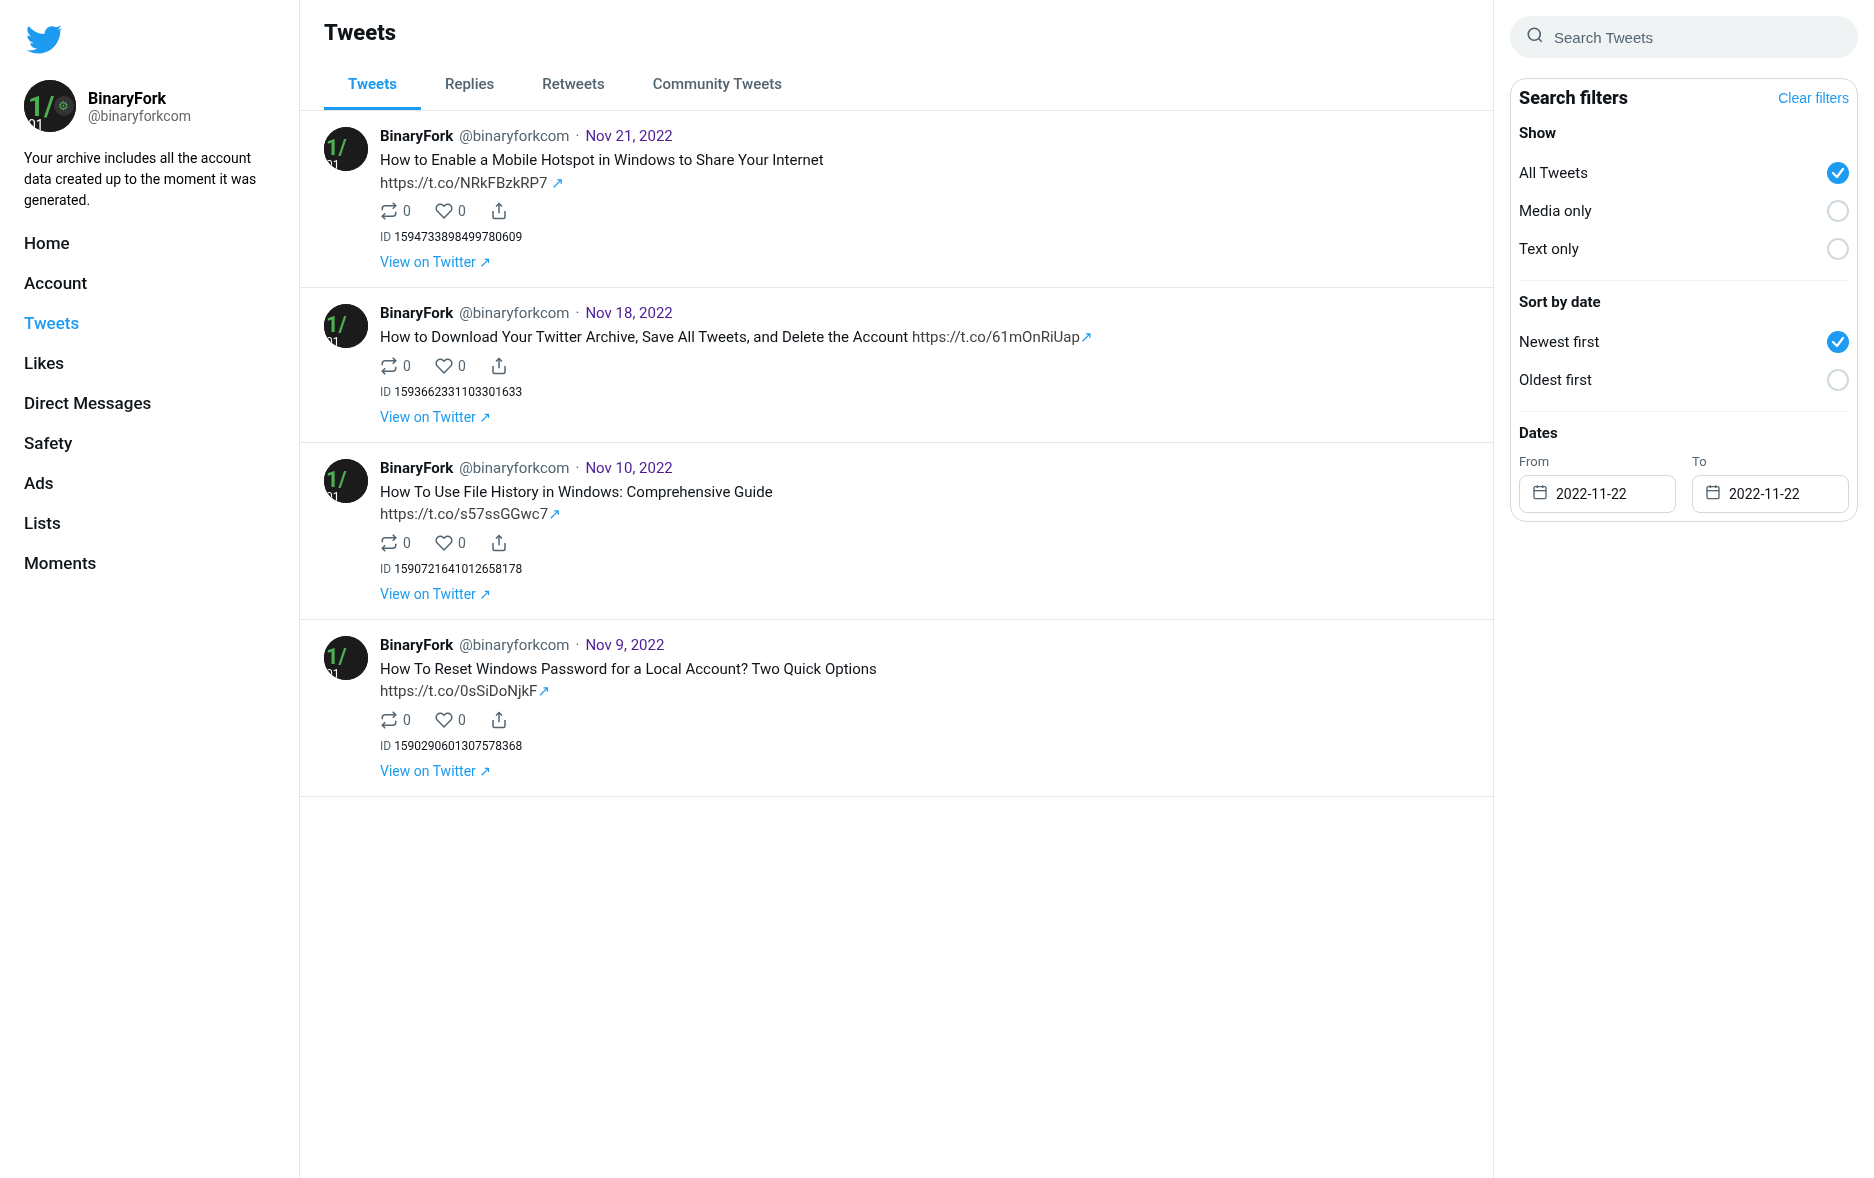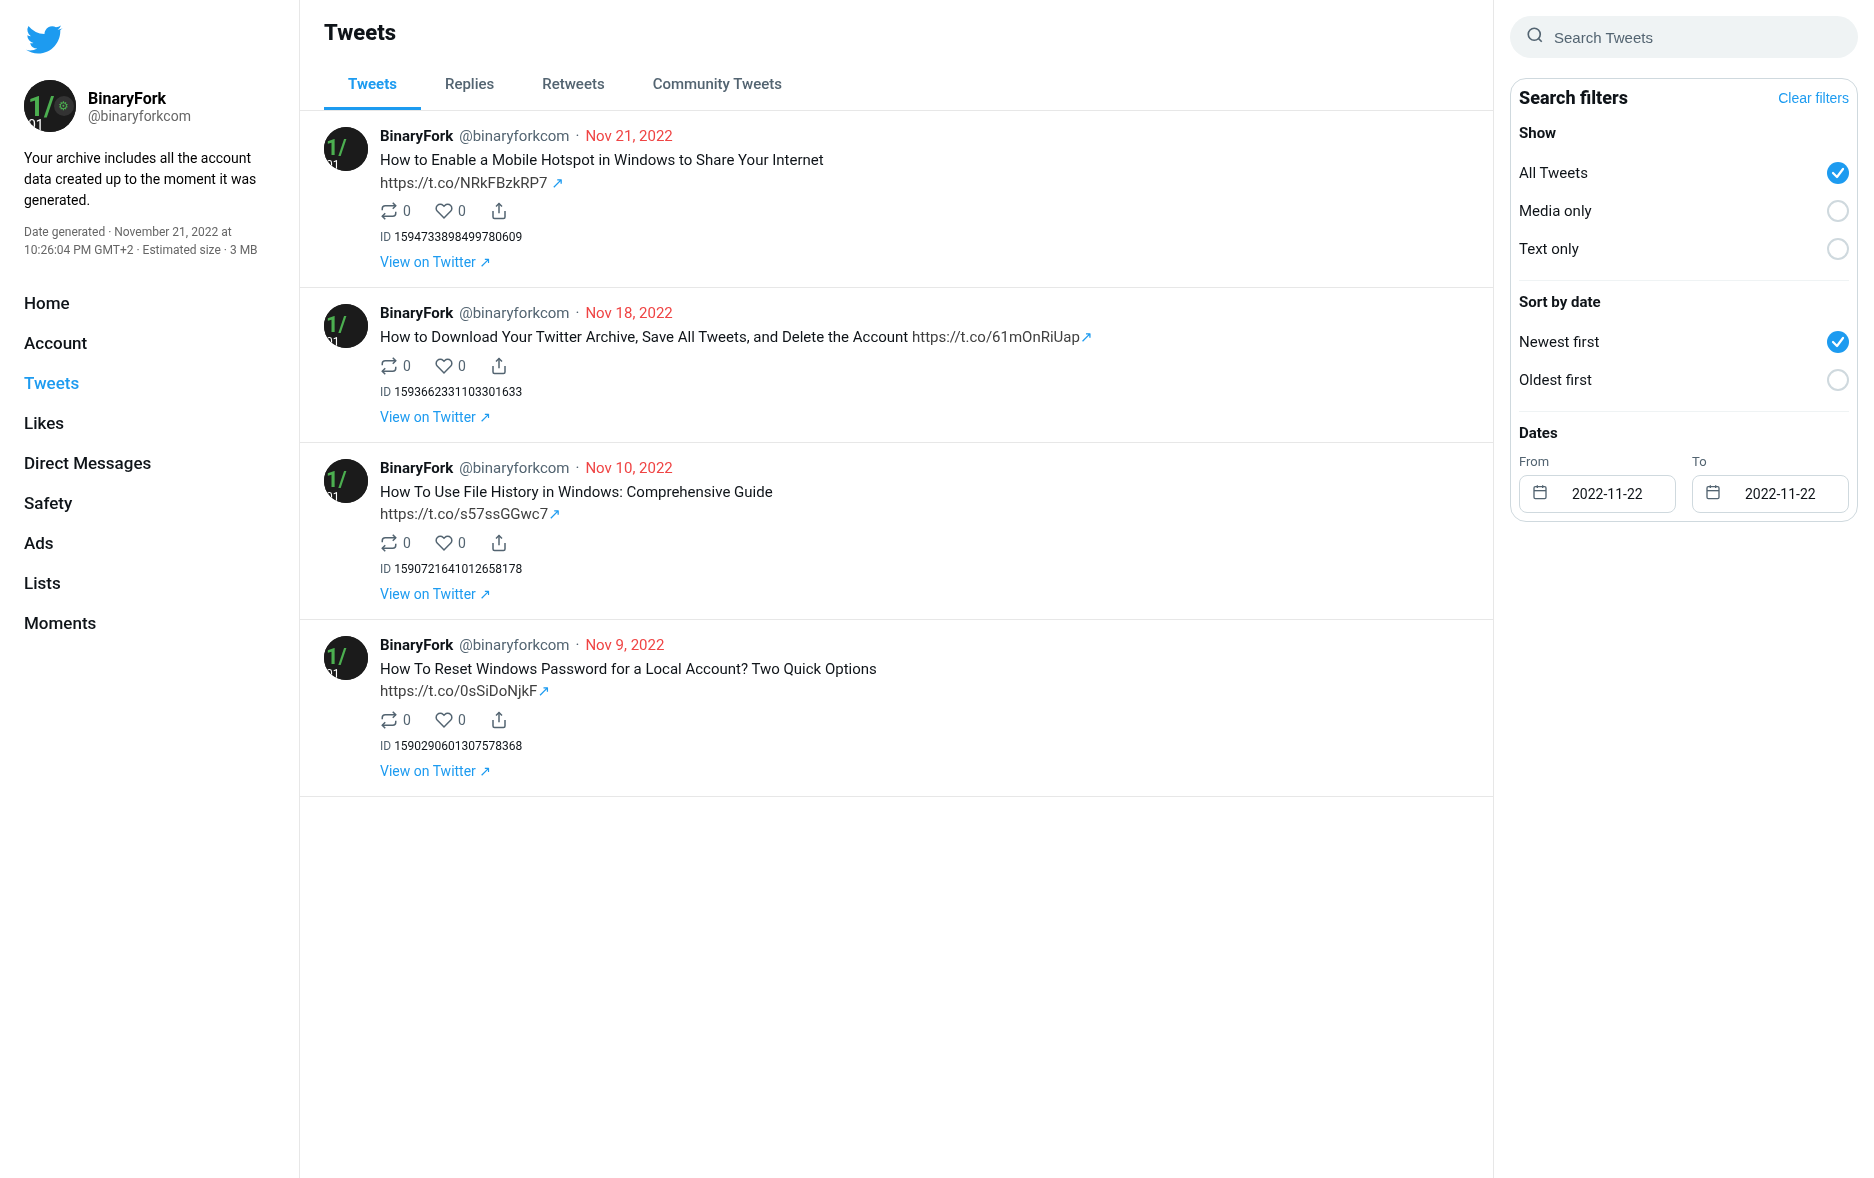--- a/index.html
+++ b/index.html
@@ -65,21 +65,21 @@
     .tweet-avatar {
       width: 44px; height: 44px; border-radius: 50%; background: #1b1b1b;
       flex-shrink: 0; overflow: hidden;
     }
     .tweet-avatar svg { width: 44px; height: 44px; }
     .tweet-body { flex: 1; }
     .tweet-header { display: flex; align-items: center; gap: 6px; margin-bottom: 4px; flex-wrap: wrap; }
     .tweet-author { font-weight: 700; font-size: 15px; color: #0f1419; }
     .tweet-handle { font-size: 15px; color: #536471; }
     .tweet-dot { color: #536471; font-size: 15px; }
-    .tweet-date { font-size: 15px; color: #ef4444; }
+    .tweet-date { font-size: 15px; color: #4c1d95; }
     .tweet-text { font-size: 15px; color: #0f1419; line-height: 1.5; margin-bottom: 8px; }
     .tweet-link { color: #404040; text-decoration: none; }
     .tweet-actions { display: flex; align-items: center; gap: 24px; margin-bottom: 10px; }
     .tweet-action { display: flex; align-items: center; gap: 5px; color: #536471; font-size: 14px; cursor: pointer; }
     .tweet-id { font-size: 12px; color: #536471; margin-bottom: 8px; }
     .tweet-id span { color: #0f1419; }
     .view-twitter { font-size: 14px; color: #1d9bf0; text-decoration: none; cursor: pointer; }
 
     
     ::-webkit-scrollbar { width: 8px; }
@@ -133,21 +133,21 @@
     .radio-check svg { width: 14px; height: 14px; }
 
     .filter-divider { height: 1px; background: #eff3f4; margin: 12px 0; }
     .sort-section { margin-top: 4px; }
 
     .dates-section { margin-top: 4px; }
     .dates-row { display: flex; gap: 16px; margin-top: 8px; }
     .date-col { flex: 1; }
     .date-label { font-size: 13px; color: #536471; margin-bottom: 6px; }
     .date-input-wrap {
-      display: flex; align-items: center; gap: 24px;
+      display: flex; align-items: center; gap: 8px;
       border: 1px solid #cfd9de; border-radius: 8px; padding: 8px 12px;
       cursor: pointer;
     }
     .date-icon { color: #536471; flex-shrink: 0; }
     .date-value { font-size: 14px; color: #0f1419; }
   </style>
 </head>
 <body>
 
 <div id="sidebar">
@@ -168,21 +168,20 @@
         <text x="34" y="30" font-size="12" fill="#4caf50">⚙</text>
       </svg>
     </div>
     <div>
       <div class="profile-name">BinaryFork</div>
       <div class="profile-handle">@binaryforkcom</div>
     </div>
   </div>
 
   <div class="archive-desc">Your archive includes all the account data created up to the moment it was generated.</div>
-  <div class="archive-meta">Date generated · November 21, 2022 at 10:26:04 PM GMT+2 · Estimated size · 3 MB</div>
 
   <nav>
     <a class="nav-item">Home</a>
     <a class="nav-item">Account</a>
     <a class="nav-item active">Tweets</a>
     <a class="nav-item">Likes</a>
     <a class="nav-item">Direct Messages</a>
     <a class="nav-item">Safety</a>
     <a class="nav-item">Ads</a>
     <a class="nav-item">Lists</a>

